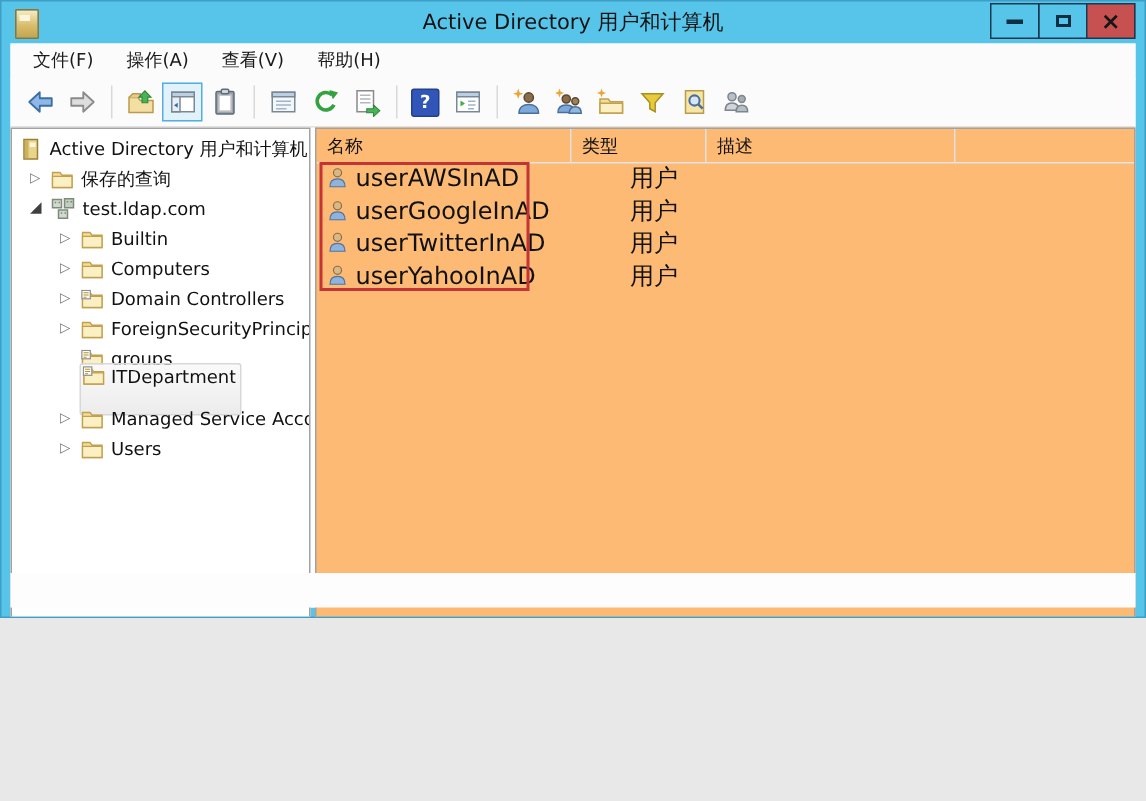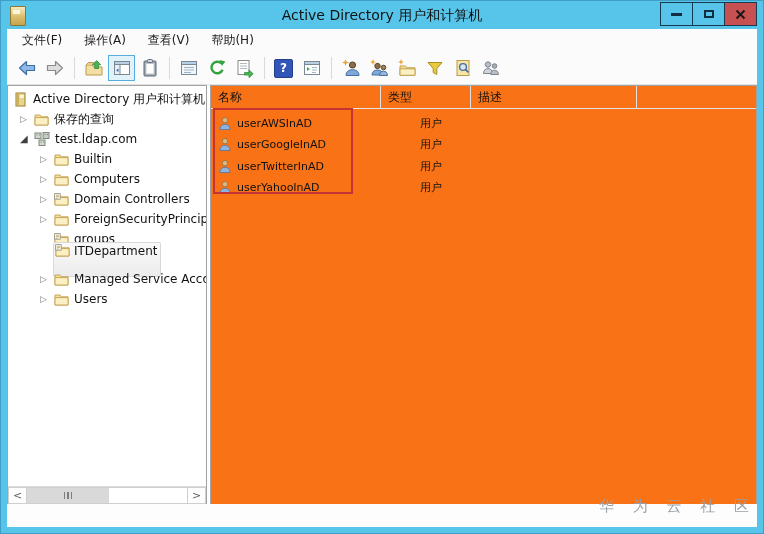--- a/index.html
+++ b/index.html
@@ -1,16 +1,16 @@
 <!DOCTYPE html>
 <html><head>
 <meta charset="utf-8">
 <style>
   html,body{margin:0;padding:0;background:#e8e8e8;}
-  .window{position:relative;width:764px;height:534px;background:#57c5ea;
+  .window{position:relative;width:764px;height:412px;background:#57c5ea;
           font-family:"DejaVu Sans","Liberation Sans",sans-serif;
           border:1px solid #3e9ec6;box-sizing:border-box;overflow:hidden;}
   
   .titlebar{position:absolute;top:0;left:0;right:0;height:28px;}
   .app-icon{position:absolute;left:9px;top:5px;width:14px;height:18px;
             background:linear-gradient(180deg,#f6ecc2,#d9bd6d 55%,#c5a44e);
             border:1px solid #8d7631;border-radius:1px;}
   .app-icon::after{content:"";position:absolute;left:2px;top:3px;width:7px;height:4px;background:#fbf5dd;}
   .title{position:absolute;left:0;right:0;top:0;height:28px;line-height:28px;text-align:center;
          font-size:14px;color:#121212;}
@@ -52,29 +52,29 @@
   
   .hscroll{position:absolute;left:0;right:0;bottom:0;height:17px;background:#f5f5f5;
            border-top:1px solid #dcdcdc;display:flex;}
   .sbtn{width:19px;flex:0 0 19px;background:#fdfdfd;border:1px solid #cfcfcf;box-sizing:border-box;
         color:#5f5f5f;font-size:11px;line-height:15px;text-align:center;}
   .strack{flex:1;background:#fff;border-top:1px solid #cfcfcf;border-bottom:1px solid #cfcfcf;position:relative;}
   .sthumb{position:absolute;left:0;top:0;bottom:0;width:82px;background:#d9d9d9;
           display:flex;align-items:center;justify-content:center;gap:2px;}
   .sthumb i{display:block;width:1.5px;height:7px;background:#7d7d7d;}
   
-  .list-pane{position:absolute;left:203px;top:56px;right:0;height:420px;background:#f97316;
+  .list-pane{position:absolute;left:203px;top:56px;right:0;height:420px;background:#fdba74;
              border:1px solid #a2a2a2;box-sizing:border-box;overflow:hidden;}
   .lheader{display:flex;height:22px;border-bottom:1px solid #e3e3e3;font-size:12px;color:#111;}
   .hcol{border-right:1px solid #e0e0e0;display:flex;align-items:center;padding-left:7px;box-sizing:border-box;}
   .hcol.c1{width:170px;}
   .hcol.c2{width:90px;}
   .hcol.c3{width:166px;}
   .hcol.crest{flex:1;border-right:none;}
-  .lrow{display:flex;height:21.5px;align-items:flex-end;font-size:11px;color:#111;}
+  .lrow{display:flex;height:21.5px;align-items:flex-start;font-size:16px;color:#111;}
   .cell{display:flex;align-items:center;box-sizing:border-box;}
   .cell.cname{width:170px;padding-left:7px;}
   .cell.ctype{width:90px;padding-left:7px;margin-left:32px;}
   .cell.cdesc{width:166px;padding-left:7px;}
   .uicon{margin-right:4px;display:flex;align-items:center;}
   .red-annotation{position:absolute;left:2px;top:22px;width:140px;height:86px;
                   border:2px solid #c43434;box-sizing:border-box;pointer-events:none;}
   .rows-wrap{position:relative;}
   
   .statusbar{position:absolute;left:0;right:0;bottom:0;height:23px;background:#fdfdfd;}

